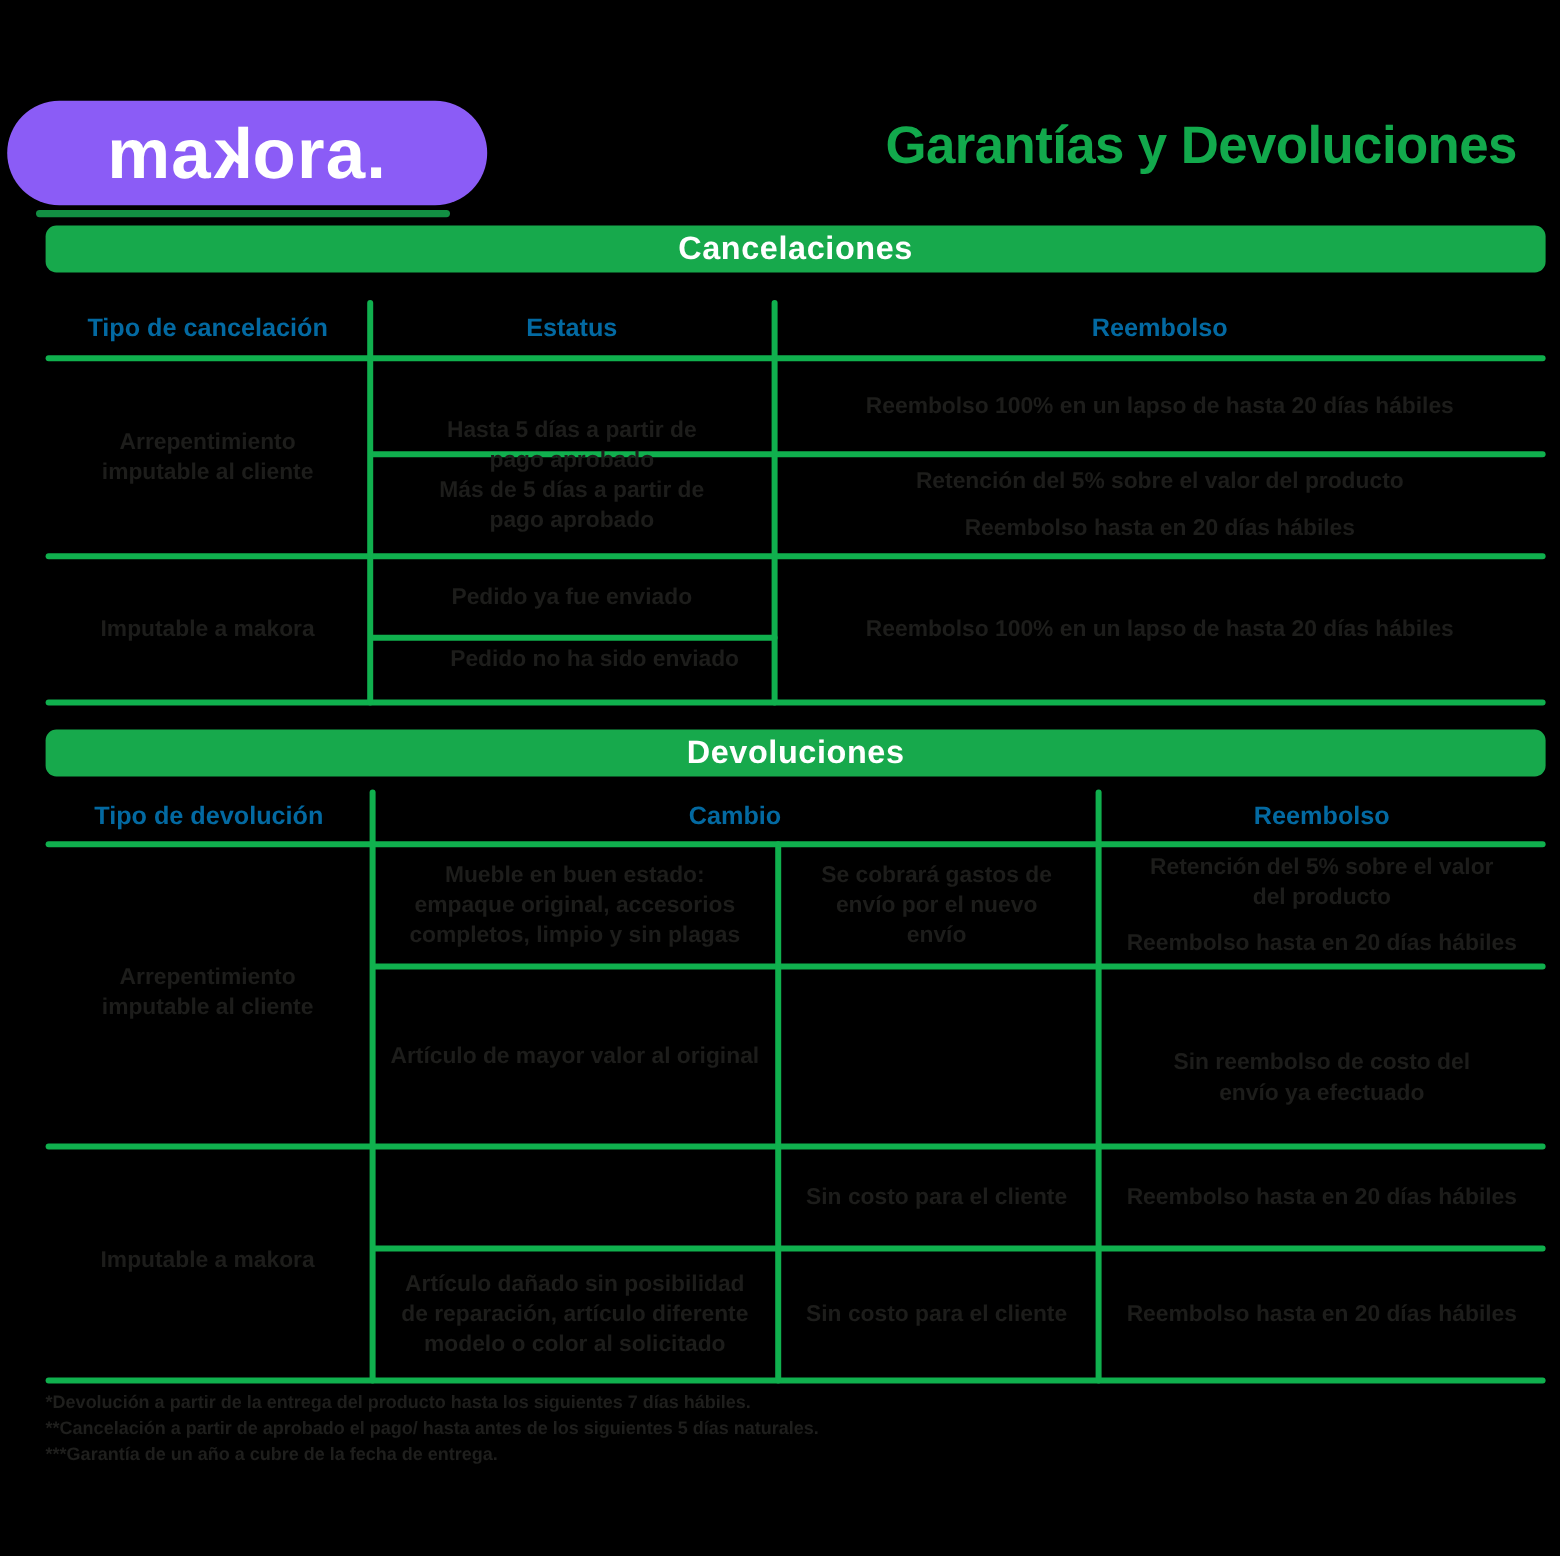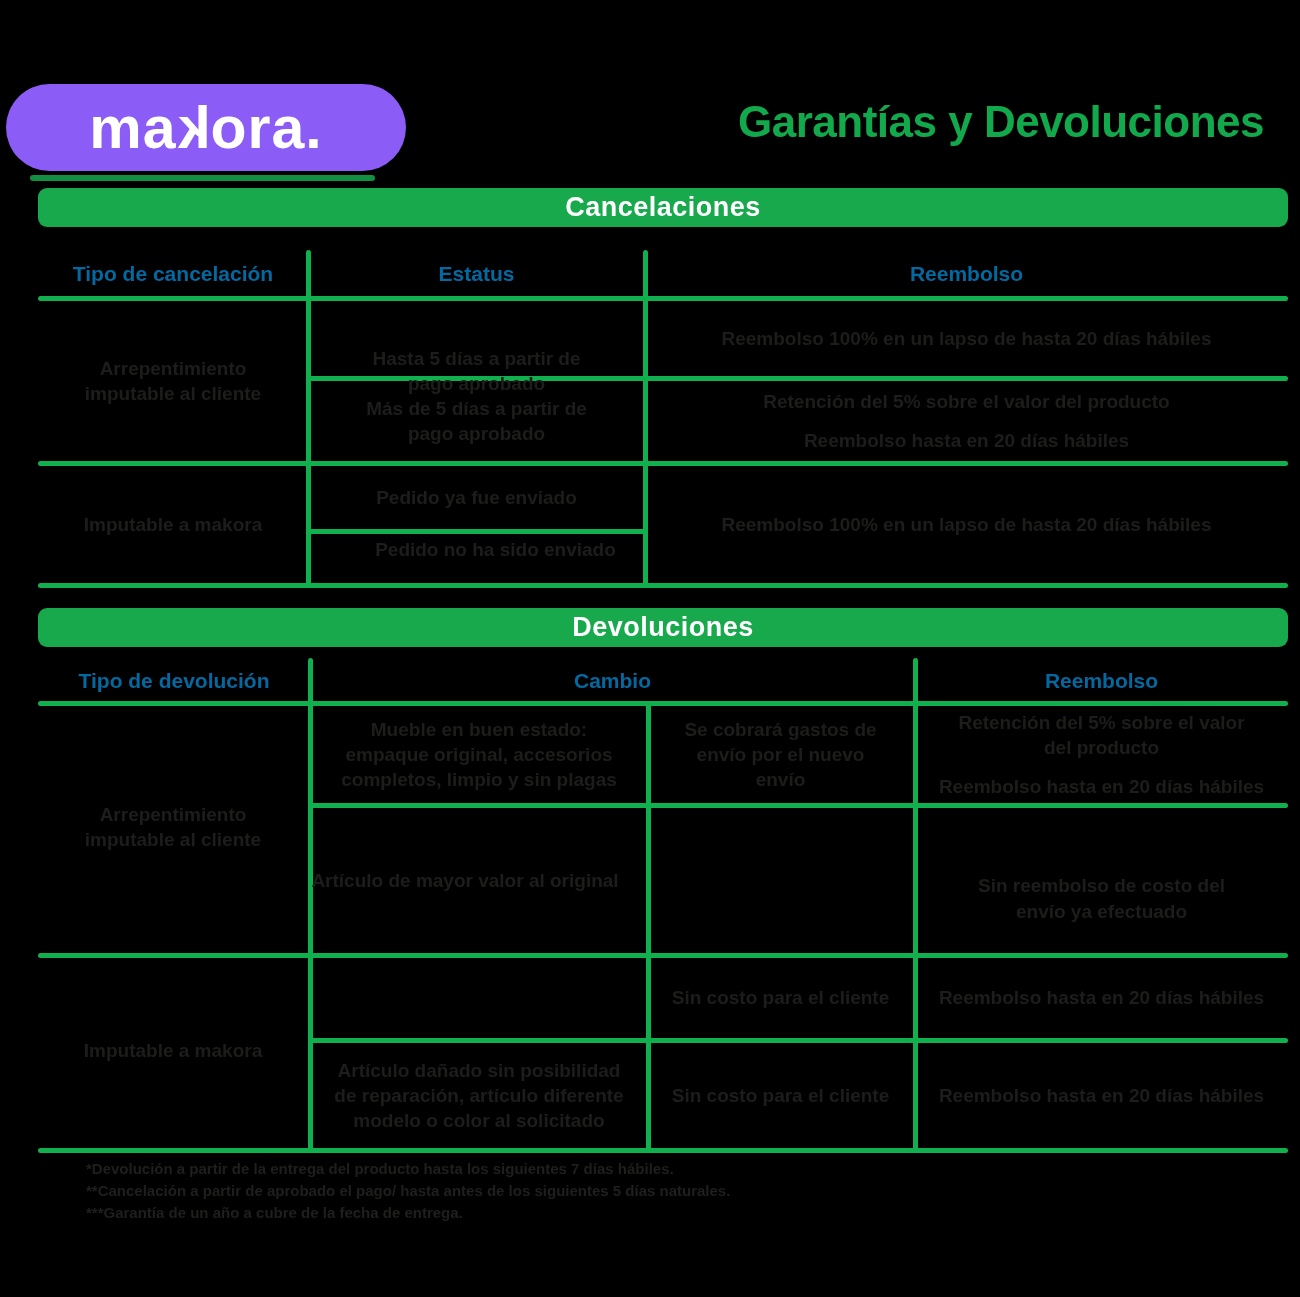--- a/index.html
+++ b/index.html
@@ -39,21 +39,21 @@
   }
   
   .cell{
     position:absolute;display:flex;flex-direction:column;align-items:center;justify-content:center;
     text-align:center;color:#1D1D1B;font-weight:700;font-size:19px;line-height:1.32;
   }
   .cell .para{display:block;}
   .cell .gap{margin-top:14px;}
   
   .footnote{
-    position:absolute;left:38px;color:#1F1F1D;font-weight:600;font-size:15px;margin-left:48px;
+    position:absolute;left:38px;color:#1F1F1D;font-weight:600;font-size:15px;
   }
 </style>
 </head>
 <body>
 
 <div class="canvas">
 
   <div class="logo">
     <span>ma</span>
       <span class="flip">k</span>
@@ -131,21 +131,21 @@
   <div class="cell" style="left:320px;top:706px;width:318px;height:97px;">
     <span class="para" style="max-width:285px;">Mueble en buen estado: empaque original, accesorios completos, limpio y sin plagas</span>
   </div>
   <div class="cell" style="left:656px;top:706px;width:249px;height:97px;">
     <span class="para" style="max-width:205px;">Se cobrará gastos de envío por el nuevo envío</span>
   </div>
   <div class="cell" style="left:923px;top:706px;width:357px;height:97px;">
     <span class="para" style="max-width:300px;">Retención del 5% sobre el valor del producto</span>
     <span class="para gap">Reembolso hasta en 20 días hábiles</span>
   </div>
-  <div class="cell" style="left:302px;top:808px;width:326px;height:145px;">
+  <div class="cell" style="left:316px;top:808px;width:326px;height:145px;">
     <span class="para">Artículo de mayor valor al original</span>
   </div>
   <div class="cell" style="left:923px;top:808px;width:357px;height:145px;">
     <span class="para" style="max-width:270px;margin-top:36px;">Sin reembolso de costo del envío ya efectuado</span>
   </div>
 
   <div class="cell" style="left:48px;top:953px;width:250px;height:195px;">
     <span class="para">Imputable a makora</span>
   </div>
   <div class="cell" style="left:656px;top:958px;width:249px;height:80px;">

